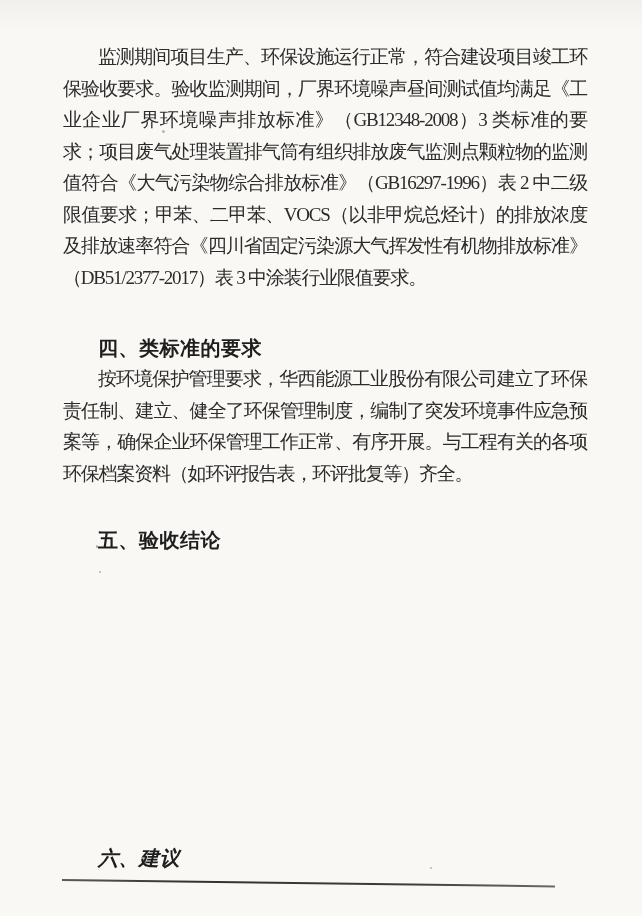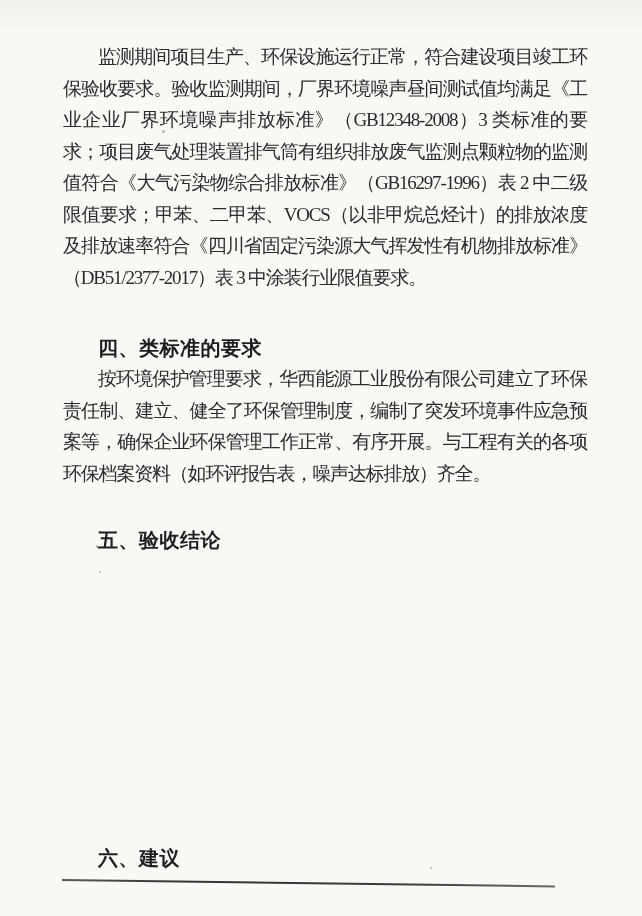--- a/index.html
+++ b/index.html
@@ -63,26 +63,26 @@
 </style>
 </head>
 <body>
 
 <div class="page">
 
   <p class="para" style="top: 41px;">监测期间项目生产、环保设施运行正常，符合建设项目竣工环保验收要求。验收监测期间，厂界环境噪声昼间测试值均满足《工业企业厂界环境噪声排放标准》（GB12348-2008）3 类标准的要求；项目废气处理装置排气筒有组织排放废气监测点颗粒物的监测值符合《大气污染物综合排放标准》（GB16297-1996）表 2 中二级限值要求；甲苯、二甲苯、VOCS（以非甲烷总烃计）的排放浓度及排放速率符合《四川省固定污染源大气挥发性有机物排放标准》（DB51/2377-2017）表 3 中涂装行业限值要求。</p>
 
   <h2 class="heading" style="top: 336px;">四、类标准的要求</h2>
 
-  <p class="para" style="top: 363px;">按环境保护管理要求，华西能源工业股份有限公司建立了环保责任制、建立、健全了环保管理制度，编制了突发环境事件应急预案等，确保企业环保管理工作正常、有序开展。与工程有关的各项环保档案资料（如环评报告表，噪声达标排放）齐全。</p>
+  <p class="para" style="top: 363px;">按环境保护管理要求，华西能源工业股份有限公司建立了环保责任制、建立、健全了环保管理制度，编制了突发环境事件应急预案等，确保企业环保管理工作正常、有序开展。与工程有关的各项环保档案资料（如环评报告表，环评批复等）齐全。</p>
 
   <h2 class="heading" style="top: 528px;">五、验收结论</h2>
 
 
-  <h2 class="heading" style="top: 846px;">六、建议</h2>
+  <h2 class="heading" style="top: 846px; font-style: italic;">六、建议</h2>
 
   <div class="h-rule"></div>
 
   <div class="speck s1"></div>
   <div class="speck s2"></div>
   <div class="speck s3"></div>
   <div class="speck s4"></div>
 
 </div>
 

